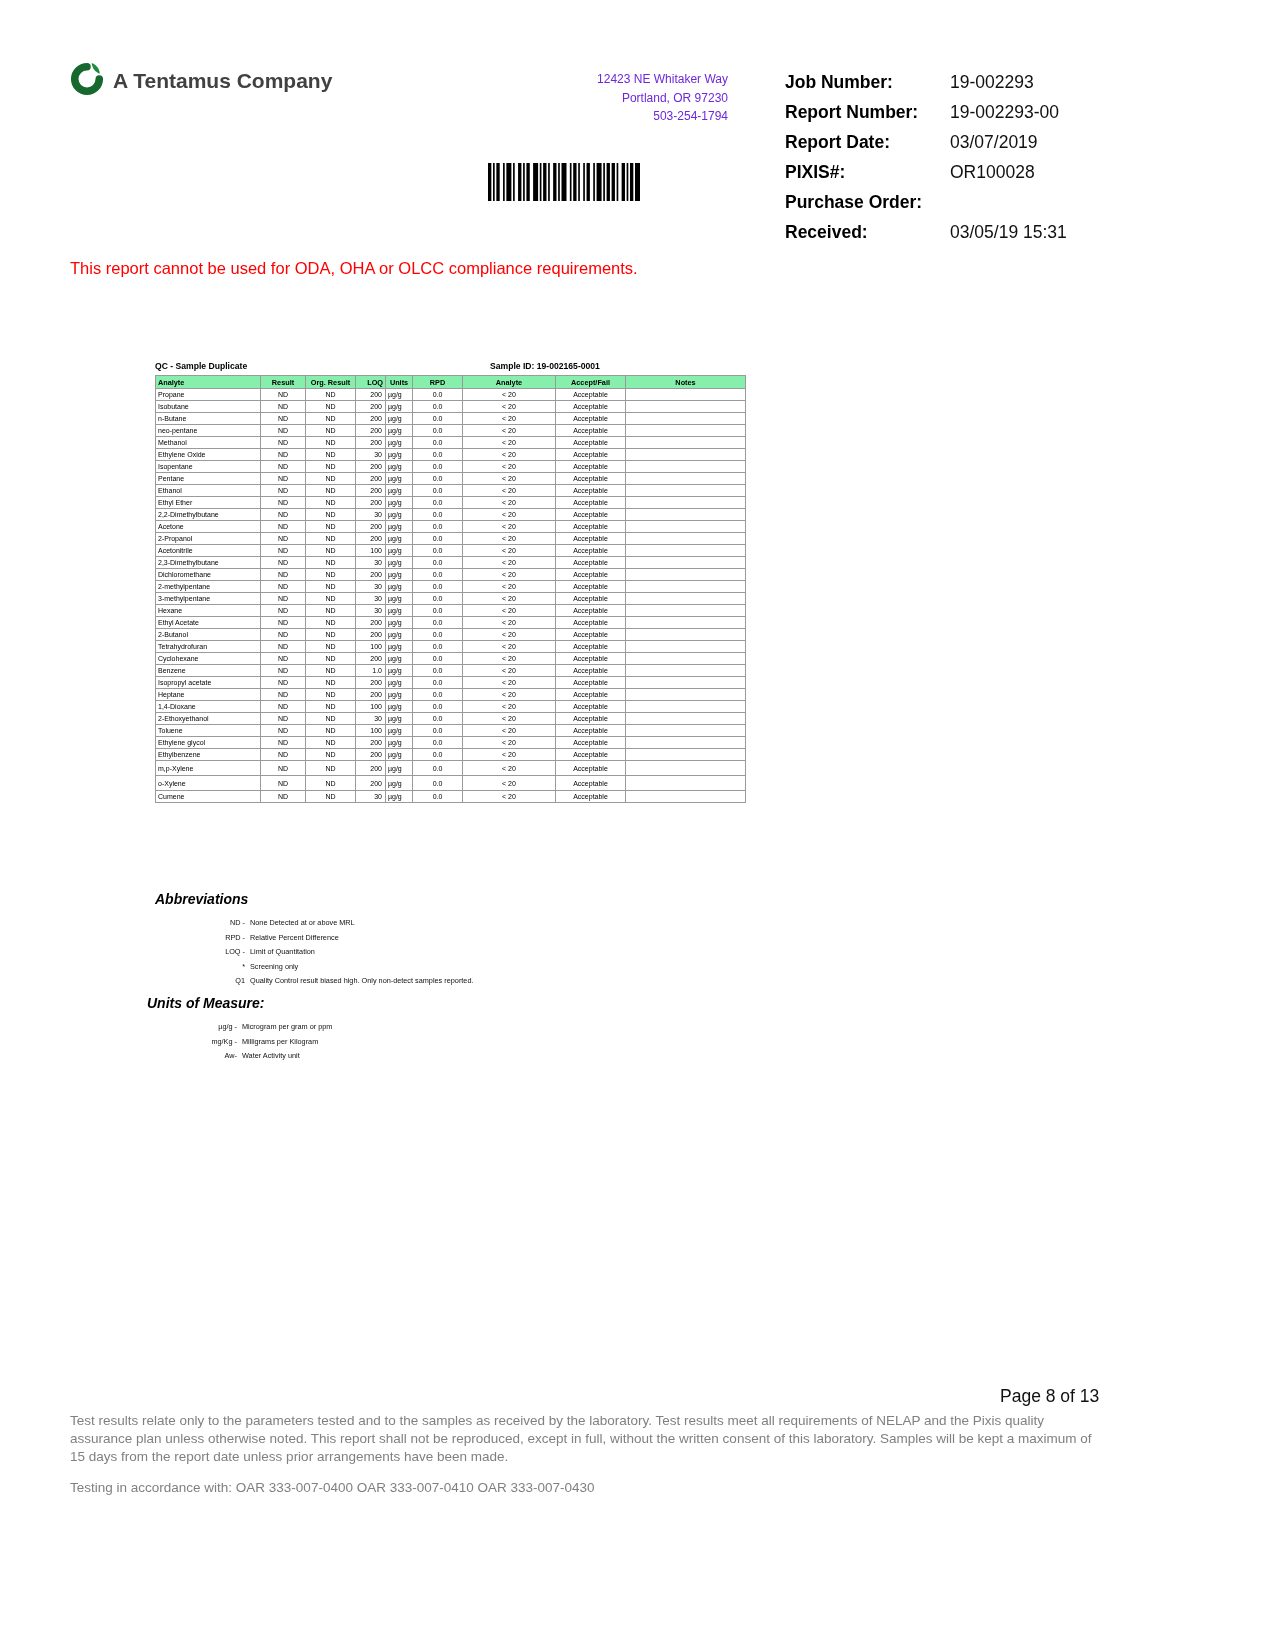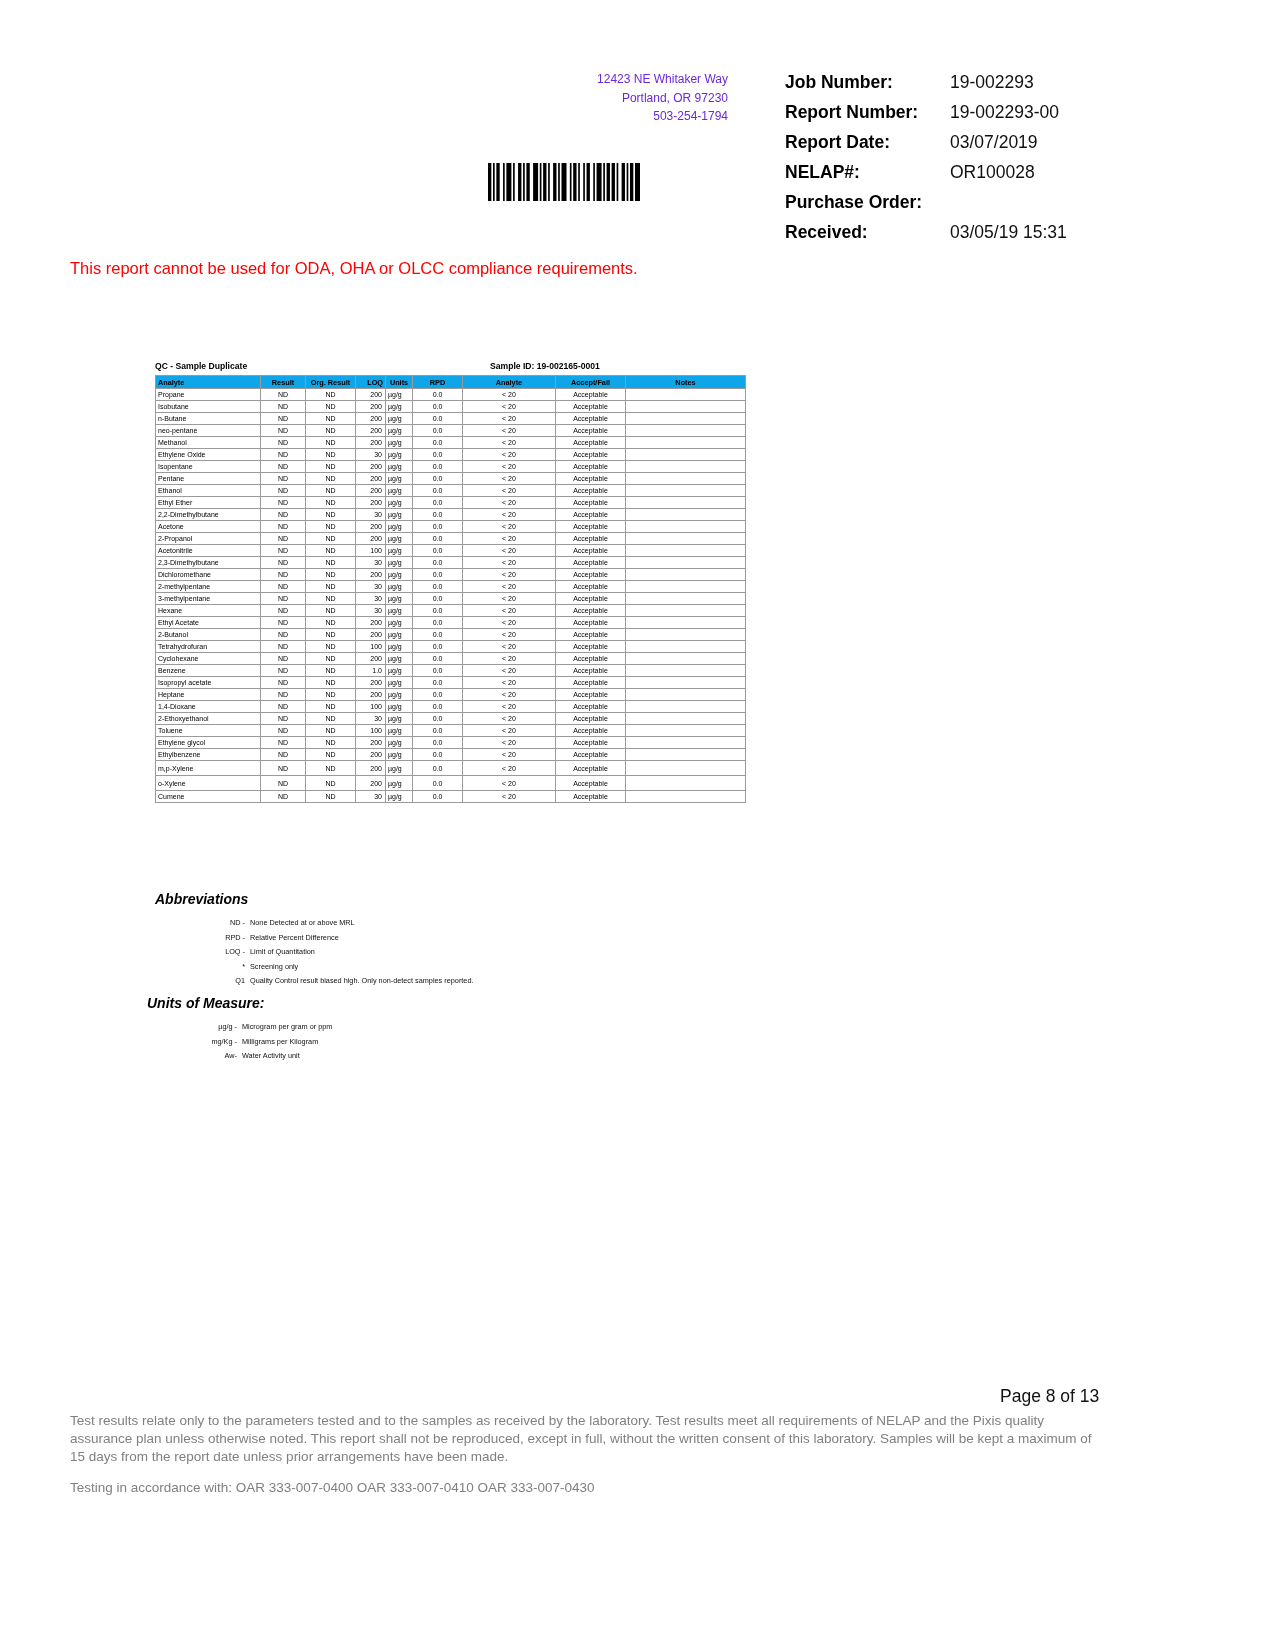--- a/index.html
+++ b/index.html
@@ -38,21 +38,21 @@
 
   
   .qc { position:absolute; left:155px; top:361px; width:590px; }
   .qc-titlebar { display:flex; font-size:8.6px; font-weight:700; margin-bottom:4px; }
   .qc-title { width:335px; }
   .qc-table { width:590px; border-collapse:collapse; table-layout:fixed; border:1px solid #5a5a5a; }
   .qc-table th, .qc-table td {
     border:1px solid #9a9a9a; padding:0 2px; height:12px;
     font-size:7px; line-height:11px; overflow:hidden; white-space:nowrap;
   }
-  .qc-table th { background:#0ea5e9; font-weight:700; font-size:7.3px; text-align:center; height:13px; }
+  .qc-table th { background:#86efac; font-weight:700; font-size:7.3px; text-align:center; height:13px; }
   .qc-table th.col-analyte { text-align:left; }
   .qc-table th.col-loq { text-align:right; }
   td.col-analyte { text-align:left; }
   td.col-result, td.col-org_result, td.col-rpd, td.col-limits, td.col-accept_fail { text-align:center; }
   td.col-loq { text-align:right; padding-right:3px; }
   td.col-units { text-align:left; }
   tr.tall td { height:15px; }
 
   
   .abbr { position:absolute; left:155px; top:848px; font-size:7.3px; color:#111; }
@@ -67,20 +67,29 @@
   .disclaimer {
     position:absolute; left:70px; top:1412px; width:1030px;
     font-size:13.5px; line-height:1.32; color:#808080;
   }
   .testing { position:absolute; left:70px; top:1480px; font-size:13.5px; color:#808080; }
 </style>
 </head>
 <body>
 
 <div class="logo">
+  <div class="logo-bottom">
+    <span>
+      <svg width="34" height="34" viewBox="0 0 36 36">
+        <path d="M18 5 C10.8 5 5 10.8 5 18 C5 25.2 10.8 31 18 31 C25.2 31 31 25.2 31 18" fill="none" stroke="#17682f" stroke-width="8" stroke-linecap="round"></path>
+        <path d="M23 1 C28 3 31.5 7.5 31.5 12.5 C26.5 10.5 23.5 6.5 23 1 Z" fill="#1f8a3e"></path>
+      </svg>
+    </span>
+    <span class="logo-tagline">A Tentamus Company</span>
+  </div>
 </div>
 
 <div class="address">
   <div>12423 NE Whitaker Way</div>
   <div>Portland, OR 97230</div>
   <div>503-254-1794</div>
 </div>
 
 <div class="barcode">
   <svg id="barcode-svg" width="152" height="38">
@@ -125,21 +134,21 @@
   </div>
   <div class="info-row">
     <div class="info-label">Report Number:</div>
     <div class="info-value">19-002293-00</div>
   </div>
   <div class="info-row">
     <div class="info-label">Report Date:</div>
     <div class="info-value">03/07/2019</div>
   </div>
   <div class="info-row">
-    <div class="info-label">NELAP#:</div>
+    <div class="info-label">PIXIS#:</div>
     <div class="info-value">OR100028</div>
   </div>
   <div class="info-row">
     <div class="info-label">Purchase Order:</div>
     <div class="info-value"></div>
   </div>
   <div class="info-row">
     <div class="info-label">Received:</div>
     <div class="info-value">03/05/19 15:31</div>
   </div>

